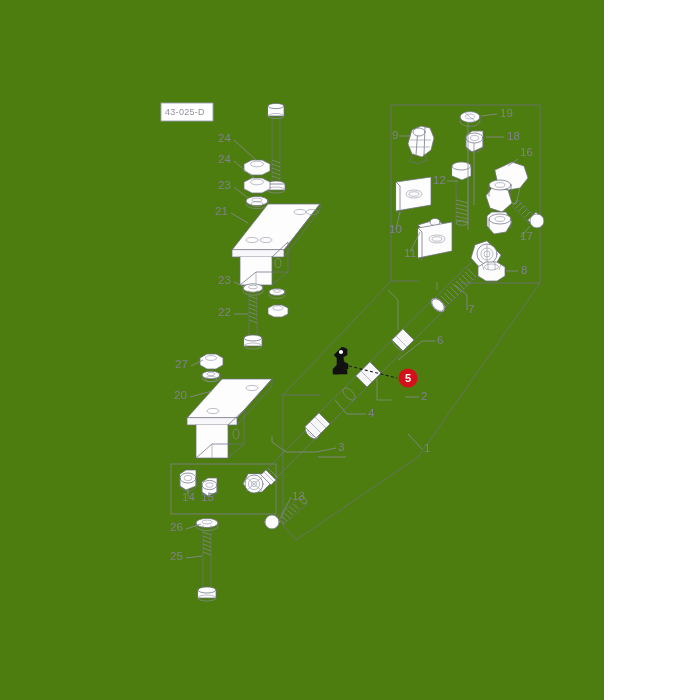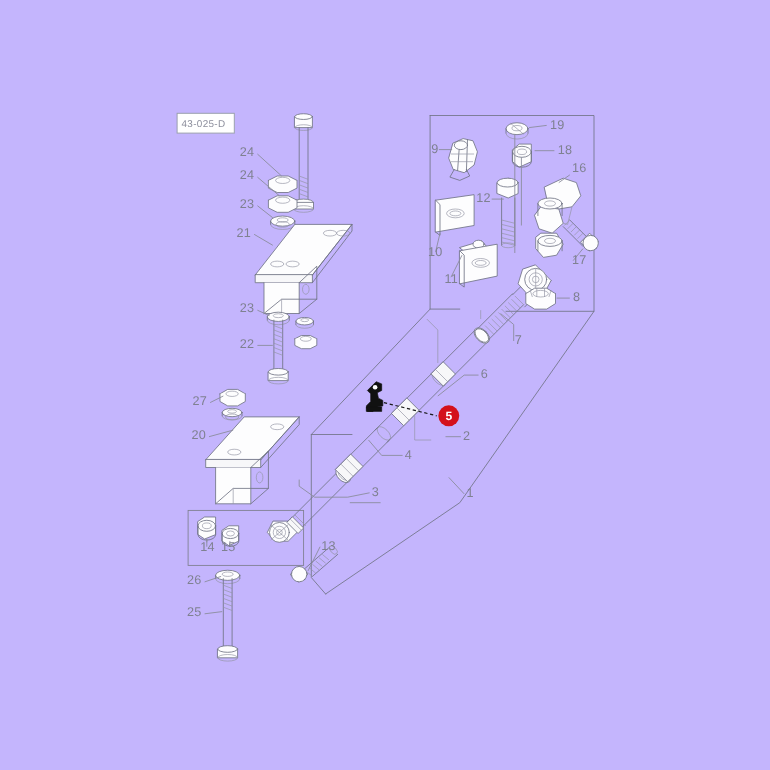--- a/index.html
+++ b/index.html
@@ -6,23 +6,23 @@
   html, body {
     margin: 0;
     padding: 0;
     background: #ffffff;
   }
   body {
     font-family: "Liberation Sans", sans-serif;
   }
   #stage {
     position: relative;
-    width: 700px;
+    width: 604px;
     height: 700px;
-    background: #c4b5fd;
+    background: #4d7c0f;
     overflow: hidden;
   }
   #diagram-svg {
     position: absolute;
     left: 0;
     top: 0;
     width: 700px;
     height: 700px;
   }
   .callout-label {

